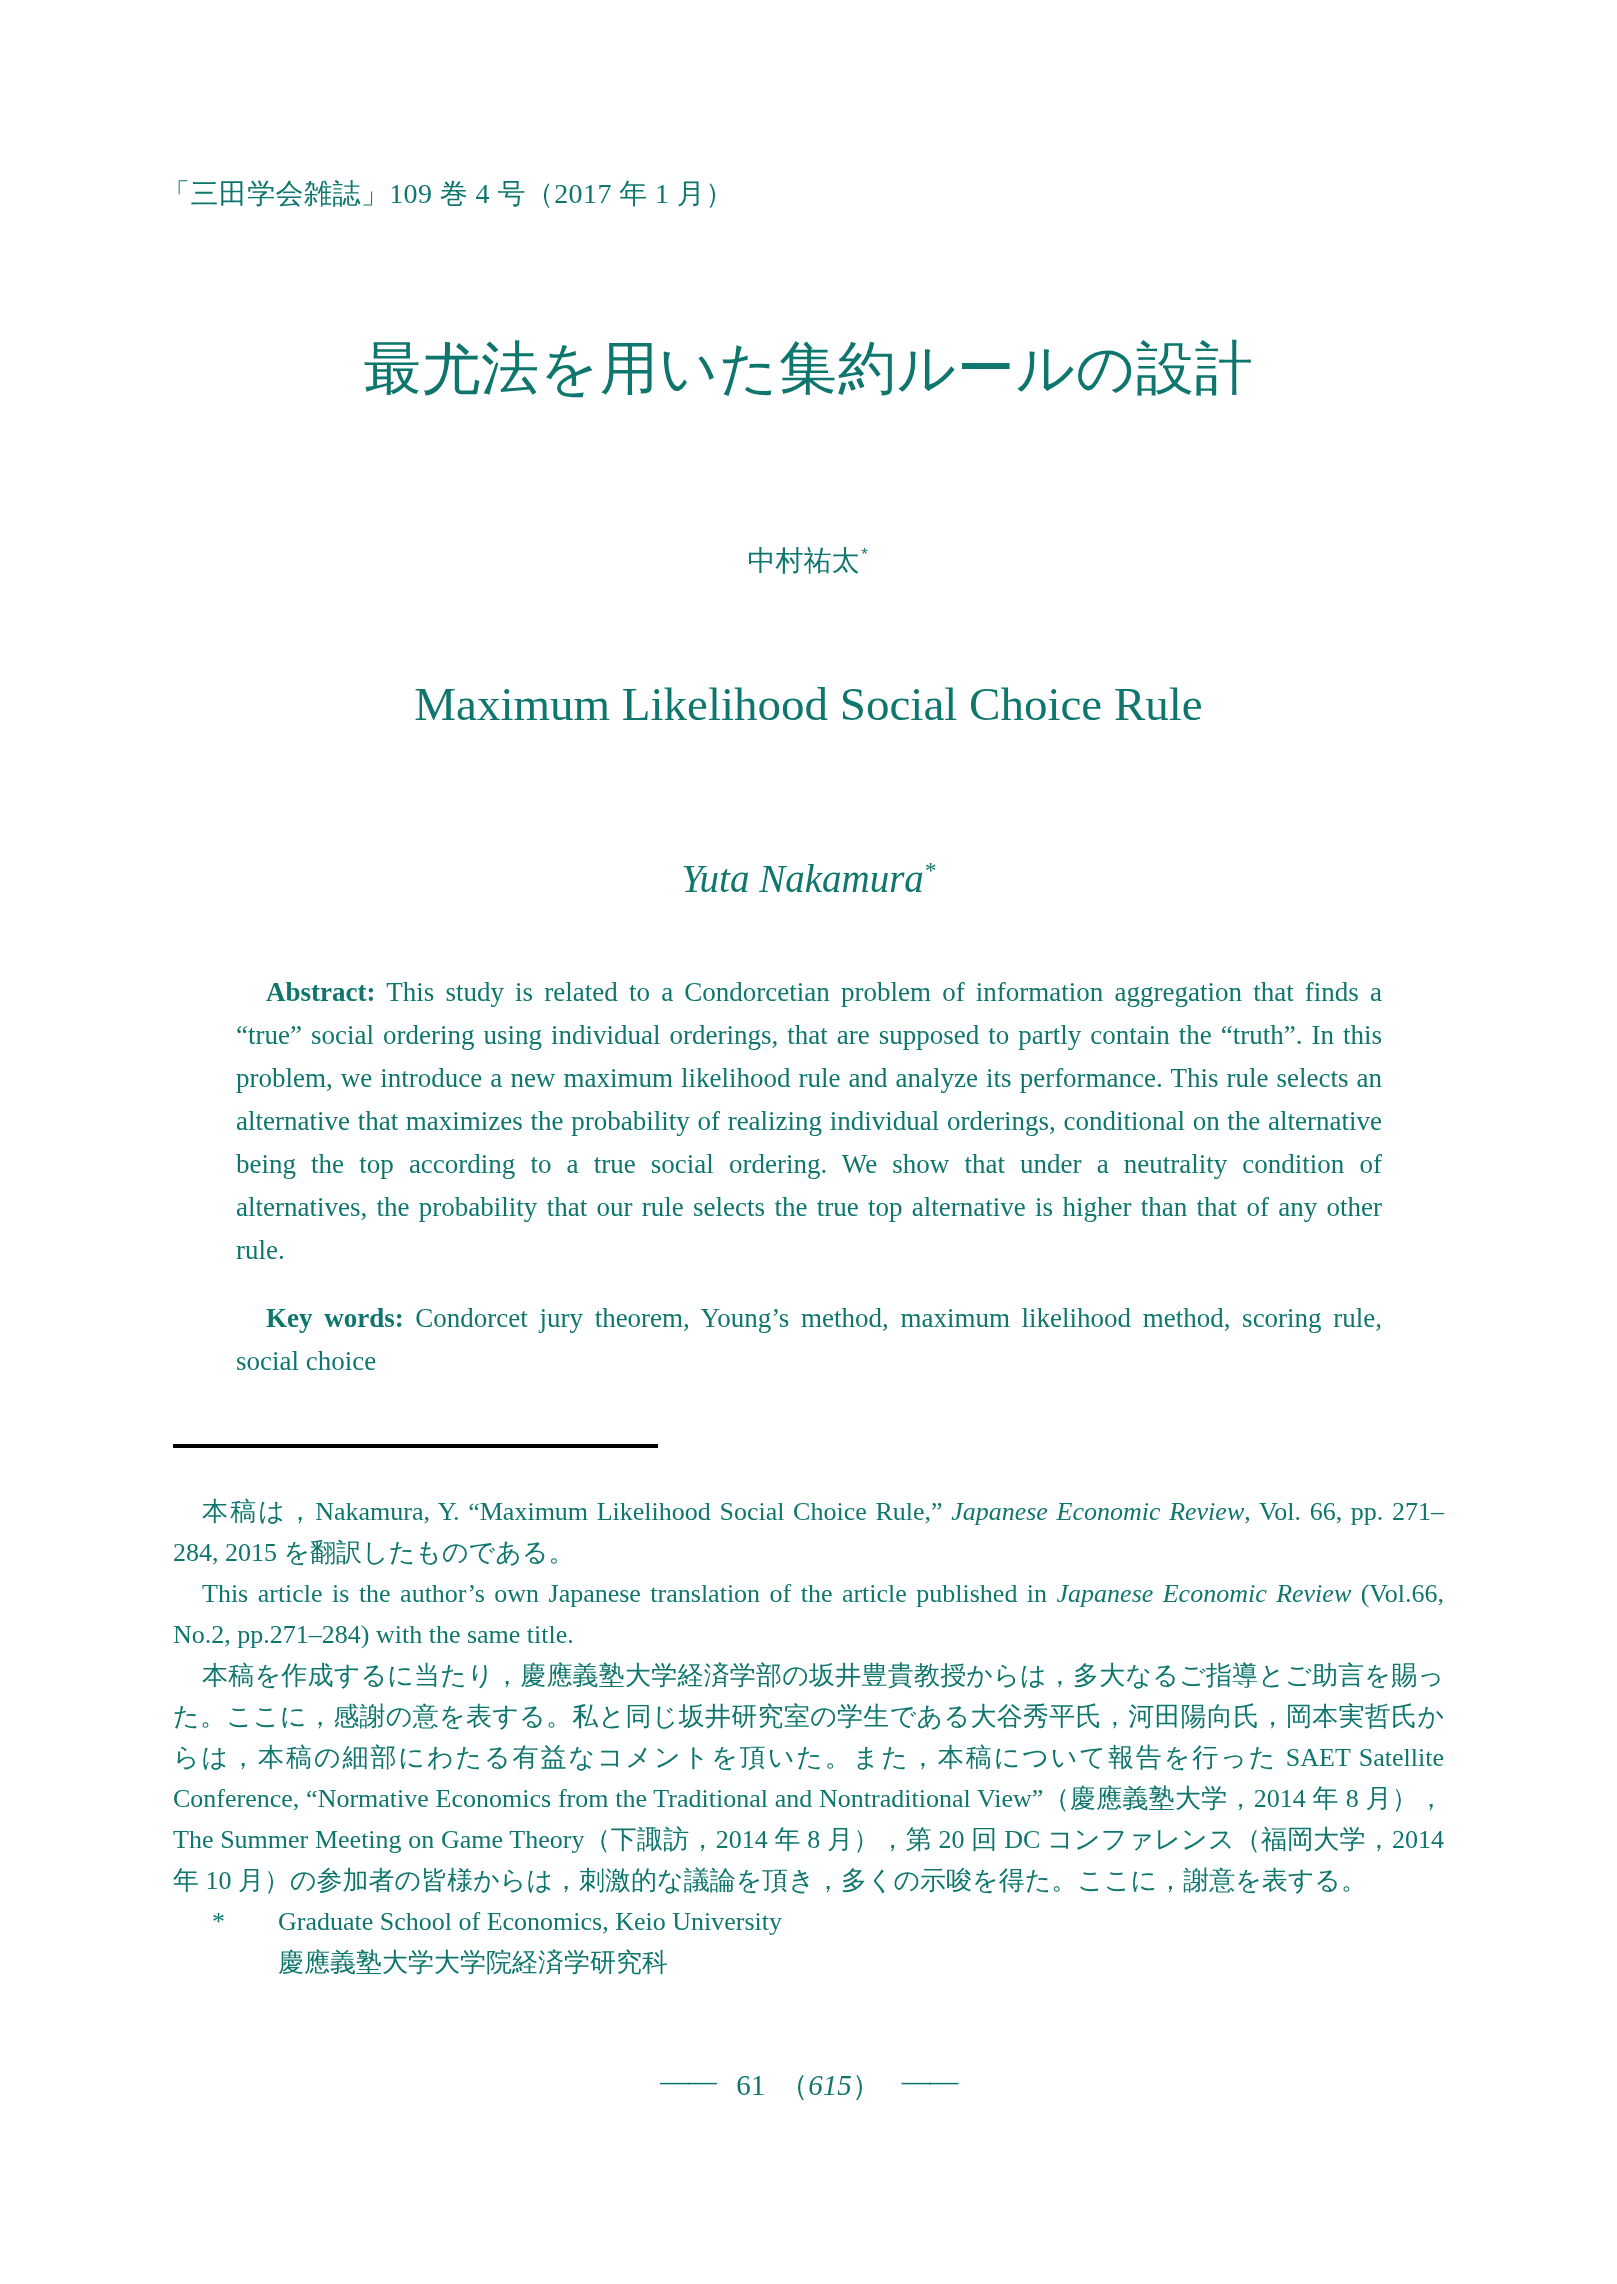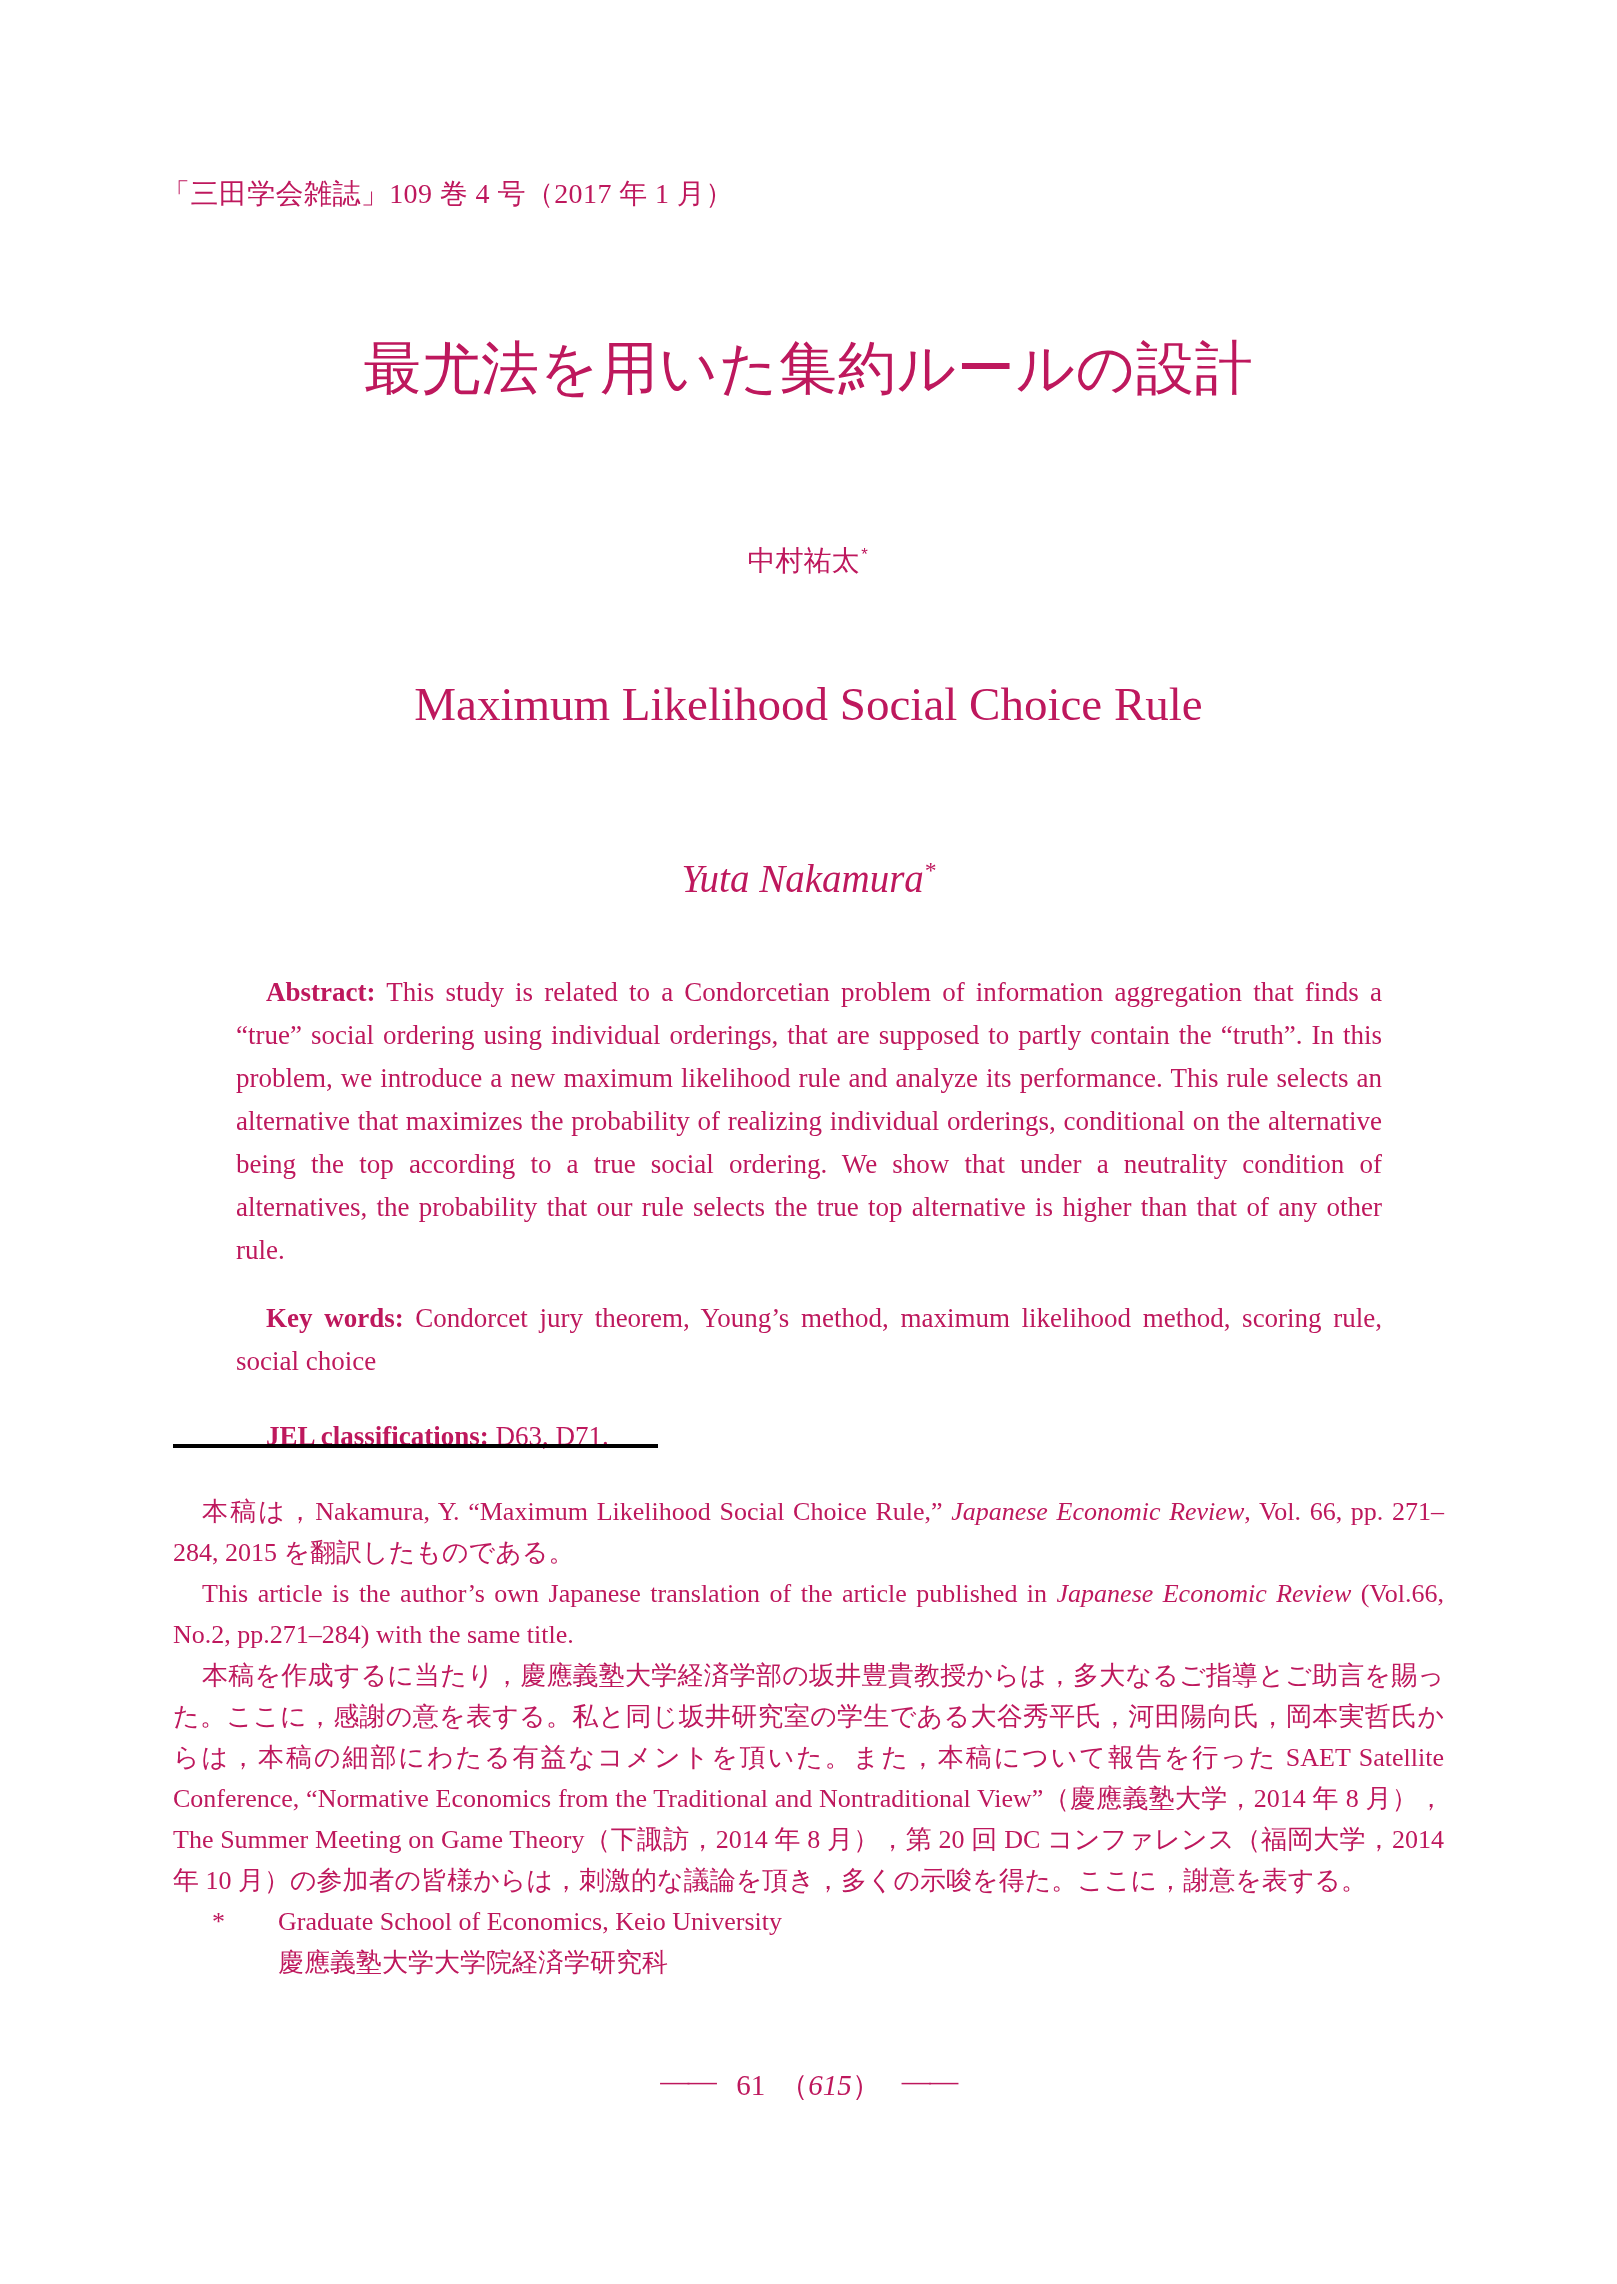--- a/index.html
+++ b/index.html
@@ -5,21 +5,21 @@
   html, body {
     margin: 0;
     padding: 0;
     background: #ffffff;
   }
   .page {
     position: relative;
     width: 1617px;
     height: 2284px;
     background: #ffffff;
-    color: #be185d;
+    color: #0f766e;
     font-family: "Liberation Serif", "DejaVu Serif", serif;
     overflow: hidden;
   }
   .journal-header {
     position: absolute;
     left: 162px;
     top: 175px;
     font-size: 28px;
     letter-spacing: 0.4px;
     white-space: nowrap;
@@ -164,23 +164,20 @@
   <div class="author-en"><span>Yuta Nakamura</span><sup class="note">*</sup></div>
 
   <div class="abstract-block">
     <p><span class="b">Abstract:</span> <span>This study is related to a Condorcetian problem of information aggregation that finds a “true” social ordering using individual orderings, that are supposed to partly contain the “truth”. In this problem, we introduce a new maximum likelihood rule and analyze its performance. This rule selects an alternative that maximizes the probability of realizing individual orderings, conditional on the alternative being the top according to a true social ordering. We show that under a neutrality condition of alternatives, the probability that our rule selects the true top alternative is higher than that of any other rule.</span></p>
   </div>
 
   <div class="keywords-block">
     <p><span class="b">Key words:</span> <span>Condorcet jury theorem, Young’s method, maximum likelihood method, scoring rule, social choice</span></p>
   </div>
 
-  <div class="jel-block">
-    <p><span class="b">JEL classifications:</span> <span>D63, D71.</span></p>
-  </div>
 
   <div class="fn-divider"></div>
 
   <div class="footnotes">
     <p><span>本稿は，Nakamura, Y. “Maximum Likelihood Social Choice Rule,” </span><span class="i">Japanese Economic Review</span><span>, Vol. 66, pp. 271–284, 2015 を翻訳したものである。</span></p>
     <p><span>This article is the author’s own Japanese translation of the article published in </span><span class="i">Japanese Economic Review</span><span> (Vol.66, No.2, pp.271–284) with the same title.</span></p>
     <p>本稿を作成するに当たり，慶應義塾大学経済学部の坂井豊貴教授からは，多大なるご指導とご助言を賜った。ここに，感謝の意を表する。私と同じ坂井研究室の学生である大谷秀平氏，河田陽向氏，岡本実哲氏からは，本稿の細部にわたる有益なコメントを頂いた。また，本稿について報告を行った SAET Satellite Conference, “Normative Economics from the Traditional and Nontraditional View”（慶應義塾大学，2014 年 8 月），The Summer Meeting on Game Theory（下諏訪，2014 年 8 月），第 20 回 DC コンファレンス（福岡大学，2014 年 10 月）の参加者の皆様からは，刺激的な議論を頂き，多くの示唆を得た。ここに，謝意を表する。</p>
     <div class="affiliation">
       <span class="fn-star">*</span>
       <div>Graduate School of Economics, Keio University</div>

